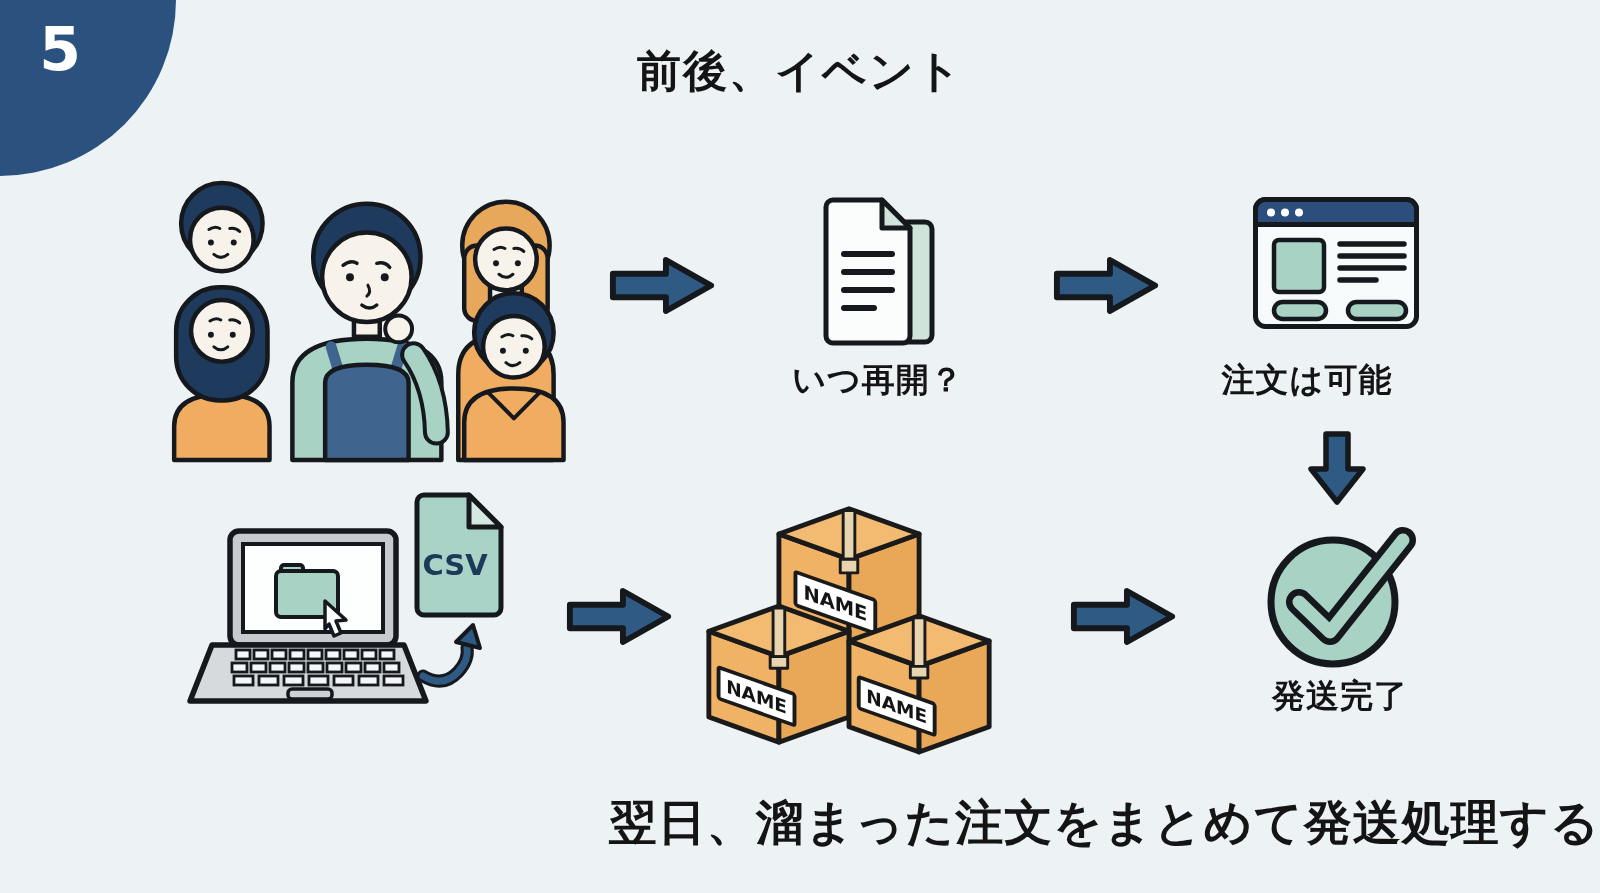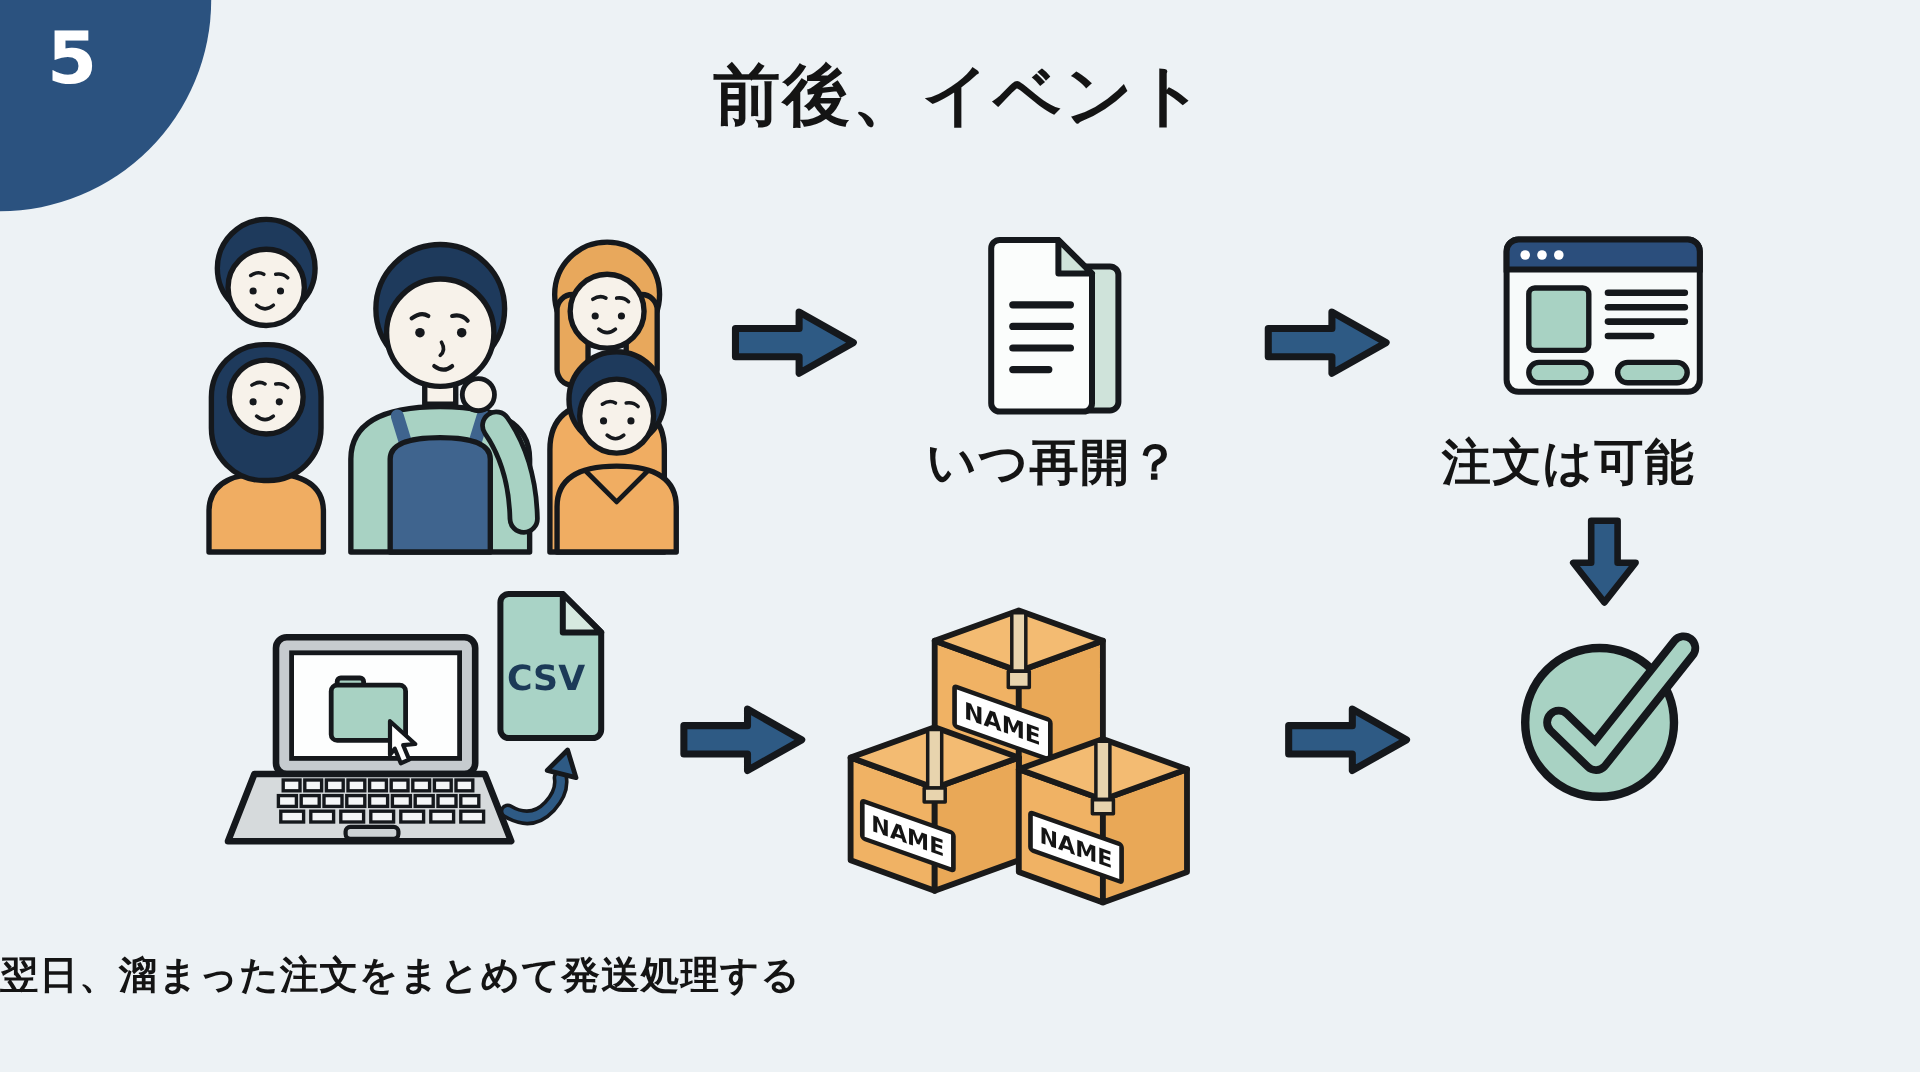--- a/index.html
+++ b/index.html
@@ -16,29 +16,29 @@
     width:176px;height:176px;
     background:#2b527f;
     border-bottom-right-radius:100%;
   }
   .badge{
     position:absolute;left:28px;top:14px;width:64px;
     font-size:60px;font-weight:700;color:#ffffff;text-align:center;
   }
   .title{
     position:absolute;left:0;right:0;top:42px;
-    text-align:center;font-size:56px;font-weight:800;letter-spacing:2px;
+    text-align:center;font-size:44px;font-weight:800;letter-spacing:2px;
   }
   .caption{
     position:absolute;left:0;right:0;top:791px;
-    text-align:left;font-size:32px;font-weight:800;letter-spacing:1px;
+    text-align:right;font-size:48px;font-weight:800;letter-spacing:1px;
   }
   .step-label{
     position:absolute;text-align:center;
-    font-size:41px;font-weight:800;letter-spacing:1px;
+    font-size:33px;font-weight:800;letter-spacing:1px;
   }
   .lbl-question{left:748px;top:358px;width:260px;}
   .lbl-order{left:1177px;top:358px;width:260px;}
   .lbl-shipped{left:1216px;top:674px;width:248px;}
   .abs{position:absolute;}
   svg{display:block;overflow:visible;}
 </style>
 </head>
 <body>
 
@@ -156,20 +156,21 @@
 
   <svg class="abs" style="left:1306px;top:429px" width="62" height="78" viewBox="0 0 62 78">
     <polygon points="20,5 42,5 42,40 57,40 31,73 5,40 20,40" fill="#2e5a84" stroke="#15181c" stroke-width="5.5" stroke-linejoin="round"></polygon>
   </svg>
 
   <svg class="abs" style="left:1263px;top:514px" width="150" height="158" viewBox="0 0 150 158">
     <circle cx="70" cy="88" r="62" fill="#a8d2c3" stroke="#15181c" stroke-width="7"></circle>
     <path d="M36,88 L67,118 L140,26" fill="none" stroke="#15181c" stroke-width="26" stroke-linecap="round" stroke-linejoin="round"></path>
     <path d="M36,88 L67,118 L140,26" fill="none" stroke="#a8d2c3" stroke-width="13" stroke-linecap="round" stroke-linejoin="round"></path>
   </svg>
+  <div class="step-label lbl-shipped">発送完了</div>
 
   <svg class="abs" style="left:188px;top:527px" width="240" height="198" viewBox="0 0 240 198">
     <rect x="42" y="4" width="166" height="114" rx="9" fill="#c6cbcf" stroke="#15181c" stroke-width="5.5"></rect>
     <rect x="55" y="17" width="140" height="88" fill="#fdfefe" stroke="#15181c" stroke-width="4"></rect>
     <g>
       <rect x="93" y="38" width="22" height="10" rx="3" fill="#a8d2c3" stroke="#15181c" stroke-width="4"></rect>
       <rect x="88" y="44" width="62" height="46" rx="5" fill="#a8d2c3" stroke="#15181c" stroke-width="4"></rect>
     </g>
     <polygon points="137,74 158,93 148,94 153,106 146,109 141,97 137,102" fill="#ffffff" stroke="#15181c" stroke-width="3.5" stroke-linejoin="round"></polygon>
     <polygon points="24,118 216,118 238,174 2,174" fill="#d6dadc" stroke="#15181c" stroke-width="5.5" stroke-linejoin="round"></polygon>

